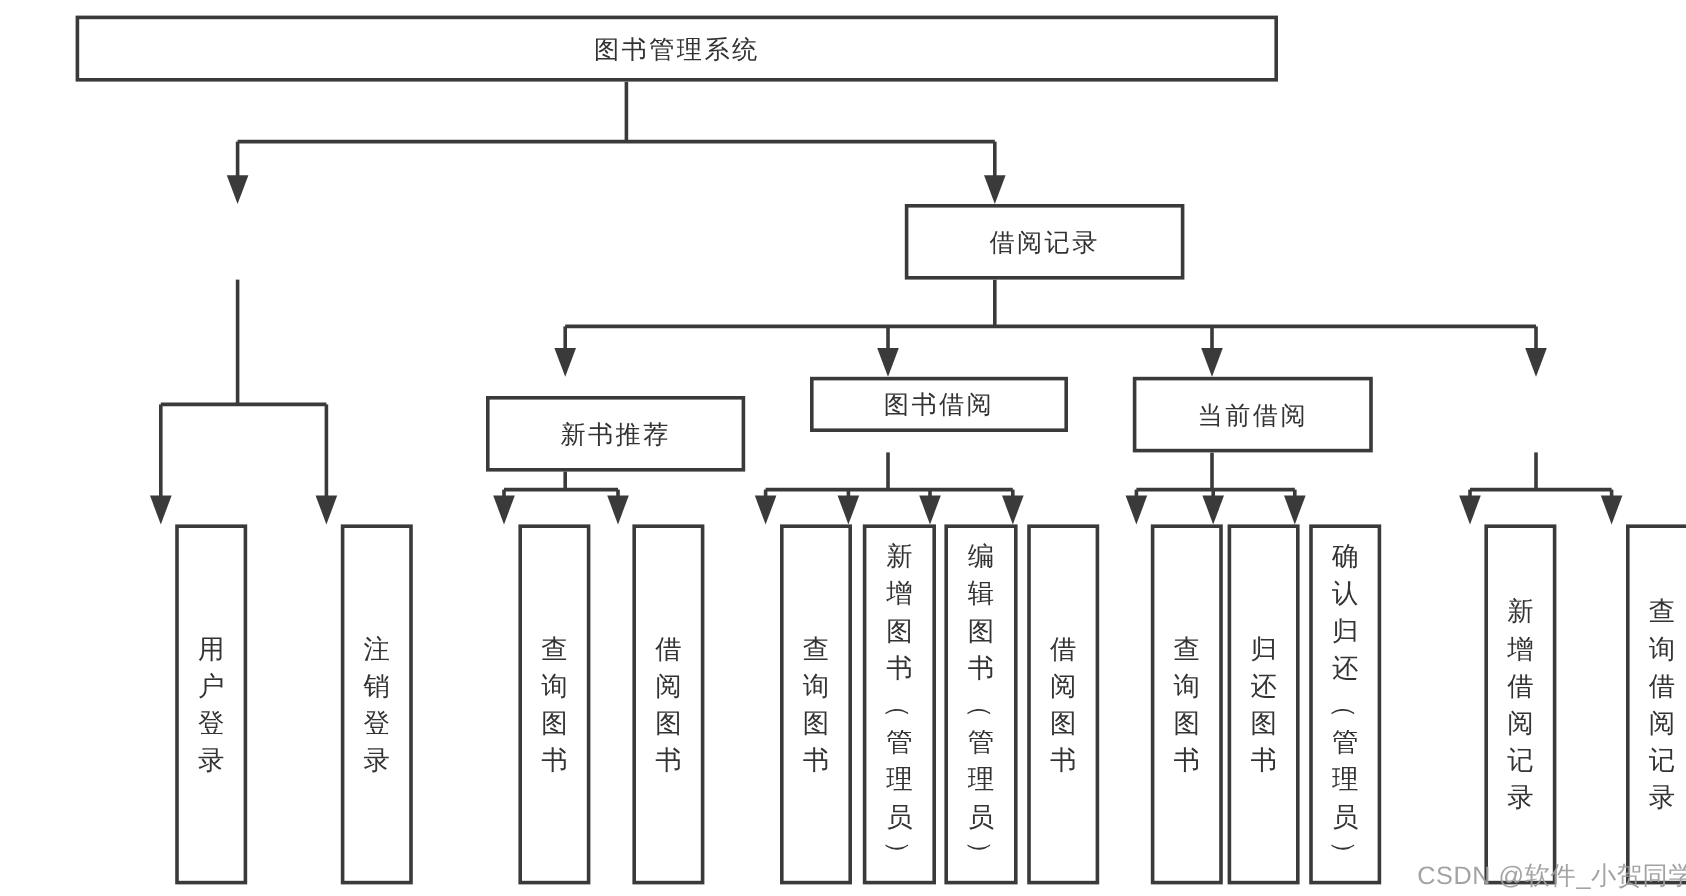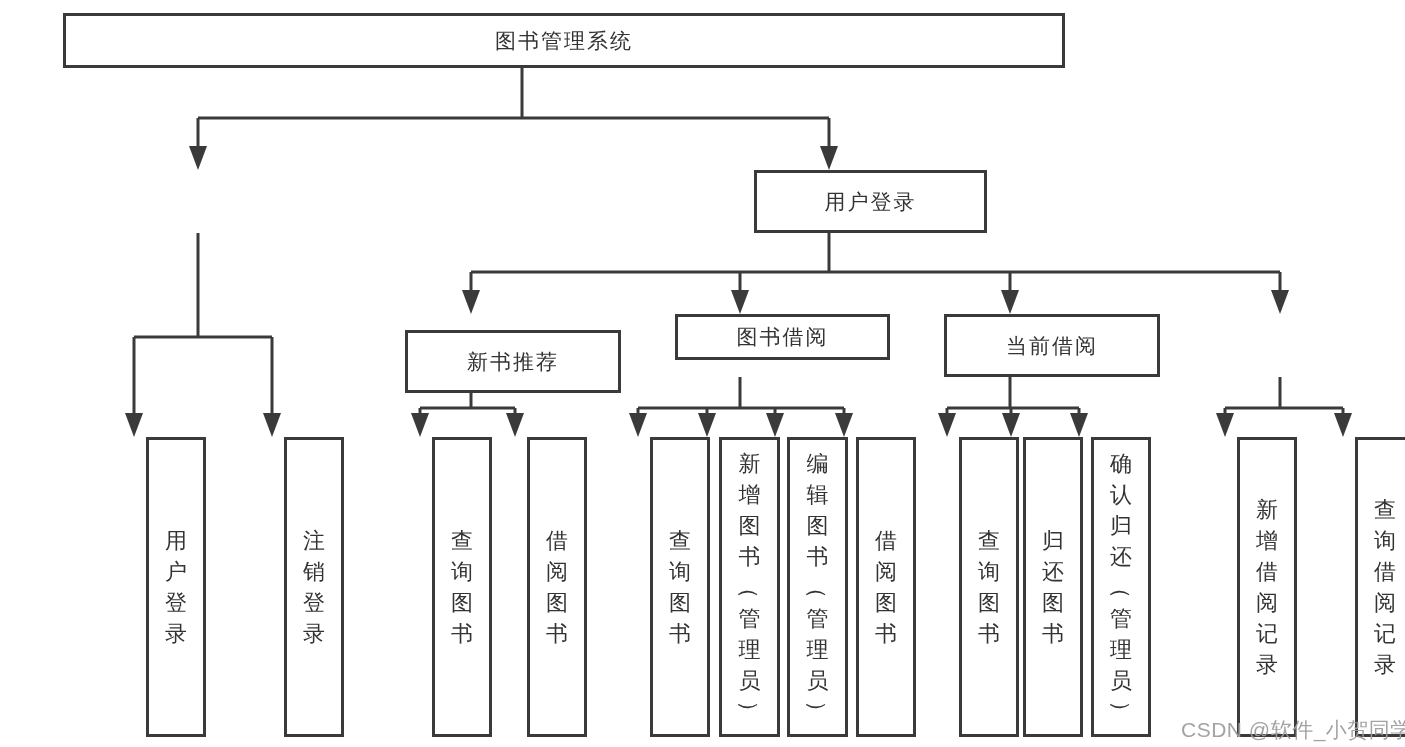--- a/index.html
+++ b/index.html
@@ -149,30 +149,30 @@
       <polygon points="1216,413 1234,413 1225,437"></polygon>
       <polygon points="1334,413 1352,413 1343,437"></polygon>
     </g>
   </svg>
 
   <div class="box hbox" style="left:21px; top:13px; width:1002px; height:55px;">
     <span class="lbl">图书管理系统</span>
   </div>
 
   <div class="box hbox" style="left:712px; top:170px; width:233px; height:63px;">
-    <span class="lbl">用户登录</span>
+    <span class="lbl">借阅记录</span>
   </div>
 
   <div class="box hbox" style="left:363px; top:330px; width:216px; height:63px;">
     <span class="lbl">新书推荐</span>
   </div>
   <div class="box hbox" style="left:633px; top:314px; width:215px; height:46px;">
     <span class="lbl">图书借阅</span>
   </div>
-  <div class="box hbox" style="left:902px; top:314px; width:216px; height:63px;">
+  <div class="box hbox" style="left:902px; top:314px; width:200px; height:63px;">
     <span class="lbl">当前借阅</span>
   </div>
 
   <div class="box vbox" style="left:104px; top:437px; width:60px; height:300px;">
     <div class="vlabel">
         <span class="vchar">用</span>
         <span class="vchar">户</span>
         <span class="vchar">登</span>
         <span class="vchar">录</span>
       </div>

